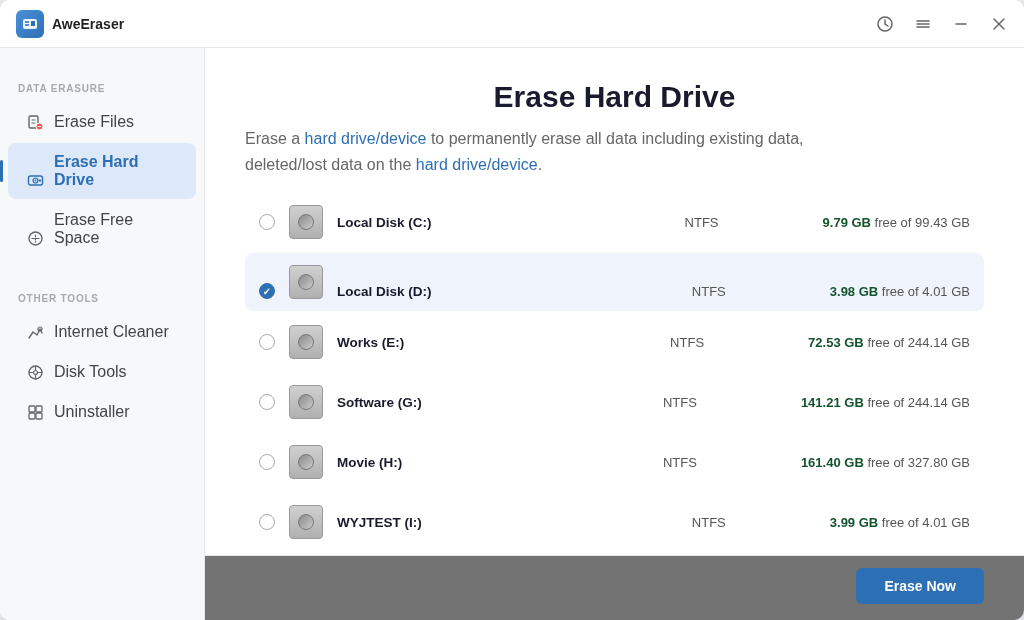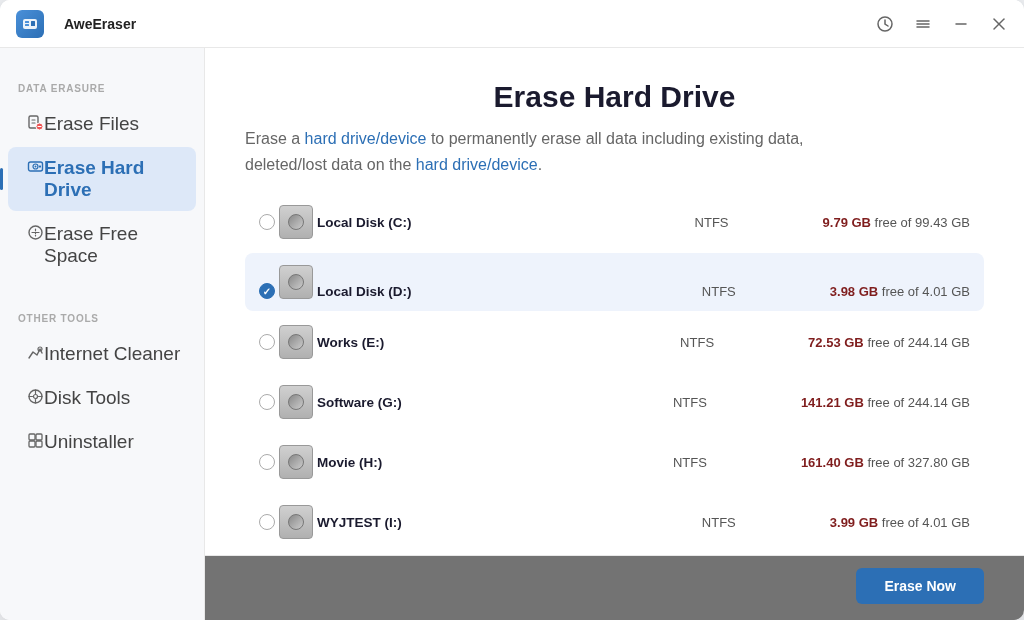--- a/index.html
+++ b/index.html
@@ -29,21 +29,21 @@
       justify-content: space-between;
       padding: 0 16px;
       height: 48px;
       background: #ffffff;
       border-bottom: 1px solid #e8e8e8;
       flex-shrink: 0;
     }
     .titlebar-left {
       display: flex;
       align-items: center;
-      gap: 20px;
+      gap: 8px;
     }
     .app-icon {
       width: 28px;
       height: 28px;
       background: linear-gradient(135deg, #4a90d9, #2c6fb5);
       border-radius: 6px;
       display: flex;
       align-items: center;
       justify-content: center;
     }
@@ -86,27 +86,28 @@
       font-size: 10px;
       font-weight: 600;
       color: #aaa;
       letter-spacing: 0.08em;
       text-transform: uppercase;
       padding: 0 18px 8px;
       margin-top: 19px;
     }
     .sidebar-item {
       display: flex;
-      align-items: flex-start;
+      align-items: flex-end;
+      gap: 10px;
       padding: 10px 14px 10px 18px;
       cursor: pointer;
       border-radius: 8px;
       margin: 1px 8px;
       color: #444;
-      font-size: 19px;
+      font-size: 16px;
       position: relative;
     }
     .sidebar-item.active {
       background: #dde8f8;
       color: #2c6fb5;
       font-weight: 600;
     }
     .sidebar-item.active::before {
       content: '';
       position: absolute;
@@ -171,21 +172,21 @@
     }
     .drive-list {
       width: 100%;
     }
     .drive-row {
       display: flex;
       align-items: center;
       padding: 12px 14px;
       border-radius: 8px;
       margin-bottom: 2px;
-      gap: 4px;
+      gap: 14px;
       cursor: pointer;
     }
     .drive-row.selected {
       background: #eef3fc;
       align-items: flex-end;
     }
     .radio-btn {
       width: 16px;
       height: 16px;
       border-radius: 50%;
@@ -221,21 +222,21 @@
       font-size: 13px;
       color: #555;
       width: 80px;
     }
     .drive-size {
       font-size: 13px;
       color: #555;
       text-align: right;
     }
     .drive-size strong {
-      color: #7f1d1d;
+      color: #14532d;
       font-weight: 600;
       padding-left: 44px;
     }
     .footer {
       padding: 12px 40px 16px;
       display: flex;
       justify-content: flex-end;
       border-top: 1px solid #e8e8e8;
       background: #737373;
     }

